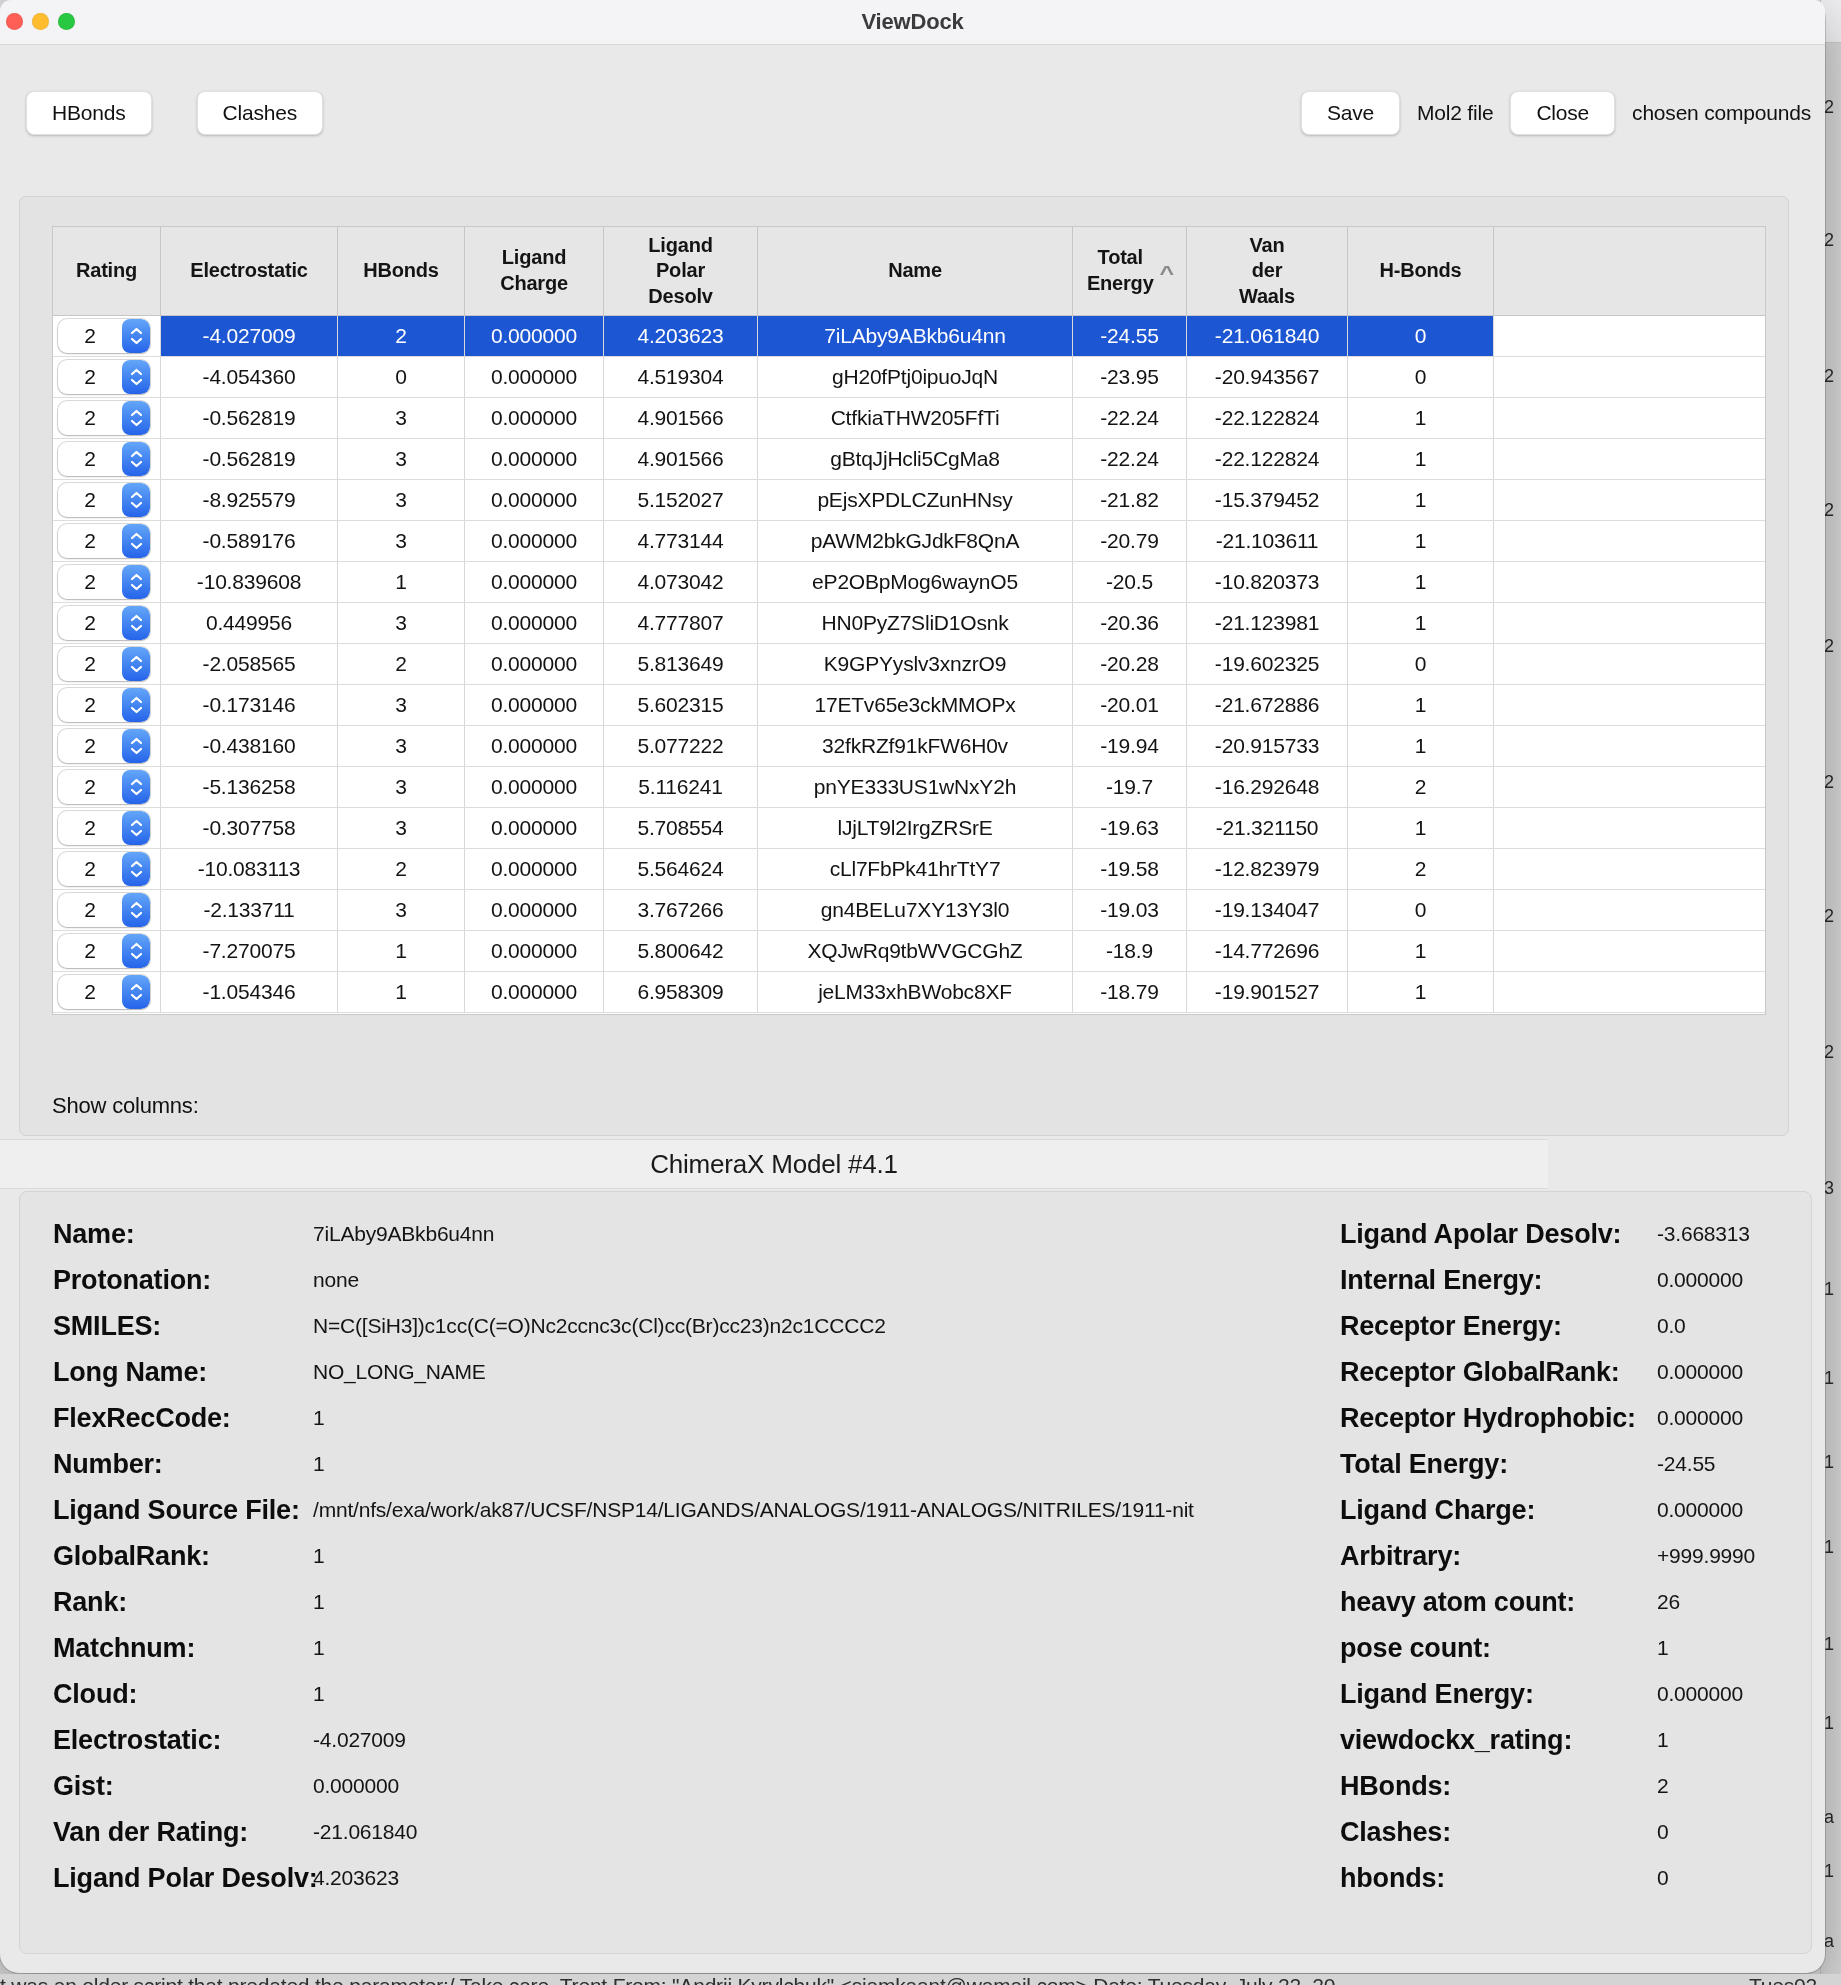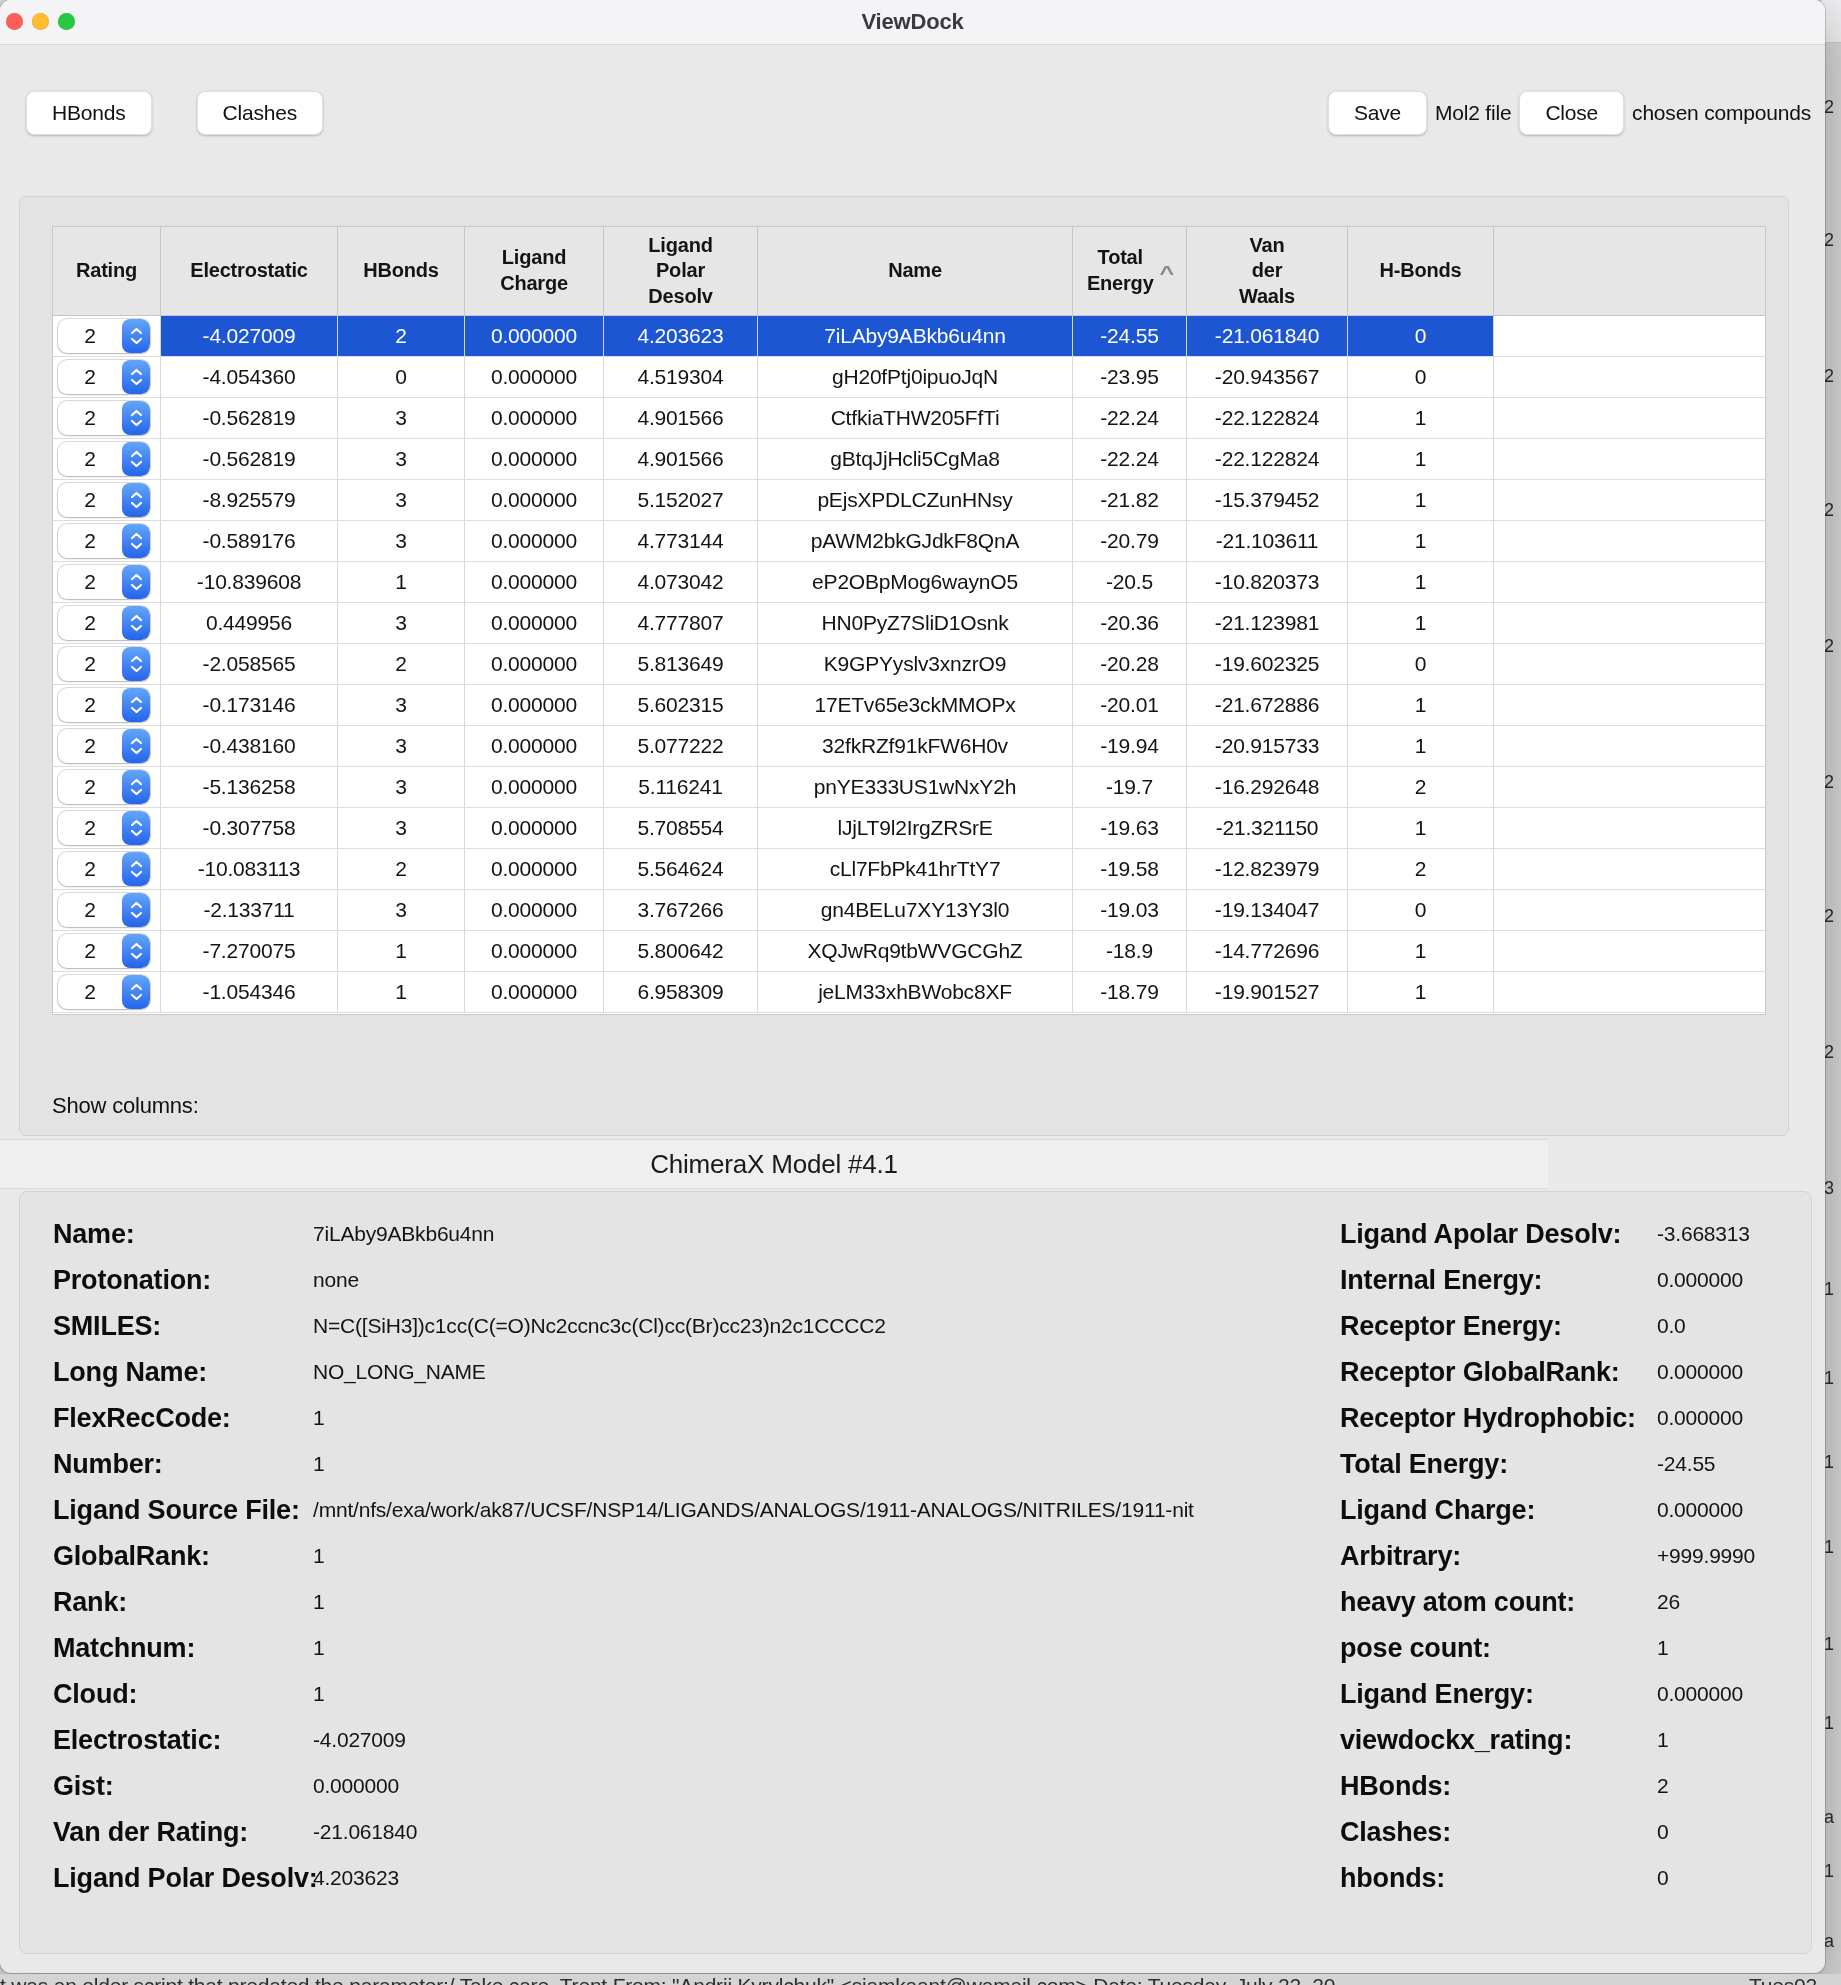--- a/index.html
+++ b/index.html
@@ -14,35 +14,35 @@
   .back-strip{position:absolute;right:0;top:0;width:20px;height:1986px;background:#d4d4d5;
     border-left:1px solid #bcbcbd;}
   .back-strip .back-titlebar{height:42px;background:#ededef;border-bottom:1px solid #c9c9ca;}
   .back-strip .bglyph{position:absolute;left:3px;font-size:18px;color:#2b2b2b;}
   .back-bottom{position:absolute;left:0;top:1974px;width:1841px;height:12px;background:#d4d4d5;overflow:hidden;}
   .back-bottom .btext{position:absolute;left:0;top:0;width:1802px;font-size:21px;color:#2e2e2e;white-space:nowrap;}
   .back-bottom .btext-right{position:absolute;right:24px;top:0;font-size:21px;color:#2e2e2e;white-space:nowrap;}
 
   
   .window{position:absolute;left:0;top:0;width:1825px;height:1973px;background:#e9e9ea;
-    border-radius:11px;box-shadow:0 0 0 1px rgba(0,0,0,.16),0 18px 50px rgba(0,0,0,.28);}
+    border-radius:19px;box-shadow:0 0 0 1px rgba(0,0,0,.16),0 18px 50px rgba(0,0,0,.28);}
   .titlebar{position:absolute;left:0;top:0;width:100%;height:44px;background:#f4f4f6;
     border-bottom:1px solid #d7d7d8;border-radius:11px 11px 0 0;}
   .title{position:absolute;left:0;top:0;width:100%;height:44px;line-height:44px;text-align:center;
     font-size:22px;font-weight:bold;color:#3b3b3d;}
   .lights{position:absolute;left:6px;top:13px;display:flex;gap:9px;}
   .light{width:17px;height:17px;border-radius:50%;box-shadow:inset 0 0 1px rgba(0,0,0,.25);}
 
   
   .btn{display:inline-flex;align-items:center;justify-content:center;height:42px;
     background:#ffffff;border:1px solid #e0e0e1;border-radius:8px;
     box-shadow:0 1px 2.5px rgba(0,0,0,.22);font-size:21px;color:#111;padding:0 25px;
     white-space:nowrap;cursor:default;}
   .toolbar-left{position:absolute;left:26px;top:91px;display:flex;gap:45px;}
-  .toolbar-right{position:absolute;right:14px;top:91px;display:flex;gap:8px;align-items:center;}
+  .toolbar-right{position:absolute;right:14px;top:91px;display:flex;gap:17px;align-items:center;}
   .toolbar-label{font-size:21px;color:#111;}
 
   
   .table-panel{position:absolute;left:19px;top:196px;width:1768px;height:938px;
     background:#e3e3e4;border:1px solid #d2d2d3;border-radius:7px;}
   .dock-table{position:absolute;left:32px;top:29px;width:1714px;height:789px;background:#ffffff;
     border:1px solid #c8c8c9;box-sizing:border-box;}
   .thead{display:flex;height:89px;background:#e6e6e7;border-bottom:1px solid #c6c6c7;box-sizing:border-box;}
   .th{display:flex;align-items:center;justify-content:center;text-align:center;
     font-weight:bold;font-size:20px;color:#141414;white-space:pre-line;line-height:1.28;

